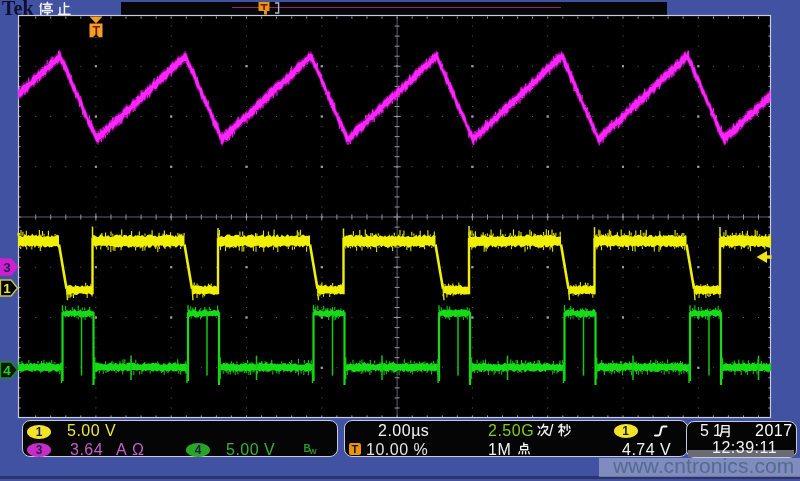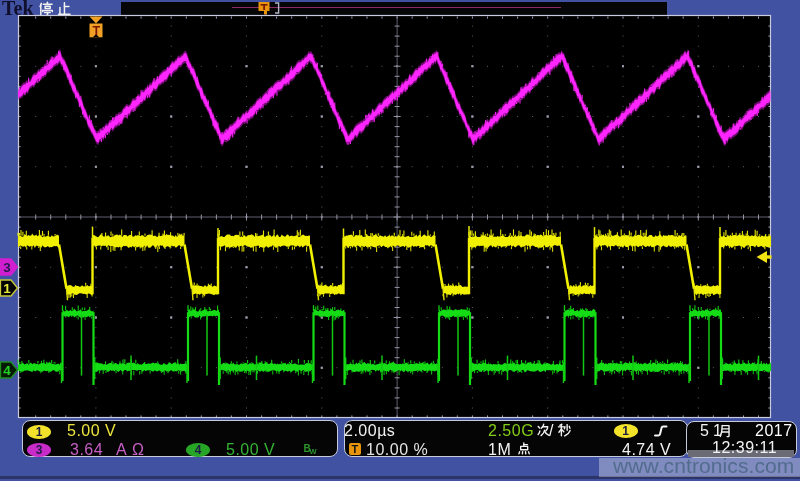--- a/index.html
+++ b/index.html
@@ -1893,21 +1893,21 @@
 <div class="ell" style="left:27px;top:443px;background:#c92bc9;">3</div>
 <div class="abs rd" style="left:70px;top:440.6px;color:#c75fc7;">3.64</div>
 <div class="abs rd" style="left:116px;top:440.6px;color:#c75fc7;">A</div>
 <div class="abs rd" style="left:132px;top:440.6px;color:#c75fc7;">Ω</div>
 <div class="ell" style="left:186px;top:443px;background:#27a527;">4</div>
 <div class="abs rd" style="left:226px;top:440.6px;color:#35b435;">5.00</div>
 <div class="abs rd" style="left:264px;top:440.6px;color:#35b435;">V</div>
 <div class="abs" style="left:303.5px;top:442.5px;color:#2c962c;font-weight:bold;font-size:10px;">B</div>
     <div class="abs" style="left:309.5px;top:447px;color:#2c962c;font-weight:bold;font-size:7.5px;">W</div>
 
-<div class="abs rd" style="left:344px;top:421.8px;color:#f2f2f2;">2.00µs</div>
+<div class="abs rd" style="left:378px;top:421.8px;color:#f2f2f2;">2.00µs</div>
 <div class="abs rd" style="left:488px;top:421.8px;color:#84cc16;">2.50G</div>
 <svg style="position:absolute;left:536px;top:423px" width="14" height="14" viewBox="0 0 16 16" stroke="#f2f2f2" stroke-width="1.60">
       <g fill="none" stroke-linecap="round" stroke-linejoin="round">
         <path d="M2.5,4 L4.2,5.8"></path>
         <path d="M4.4,9.2 Q4,11.5 2.4,13.2"></path>
         <path d="M8.8,1.5 Q8.4,3.8 6,6"></path>
         <path d="M7.4,4.2 H13.4 Q13.6,6.8 11.4,8.8"></path>
         <path d="M10,8.2 Q9.4,11.4 5.8,14.4"></path>
         <path d="M9.6,9 Q11.2,12.6 14.8,14.2"></path>
       </g>

